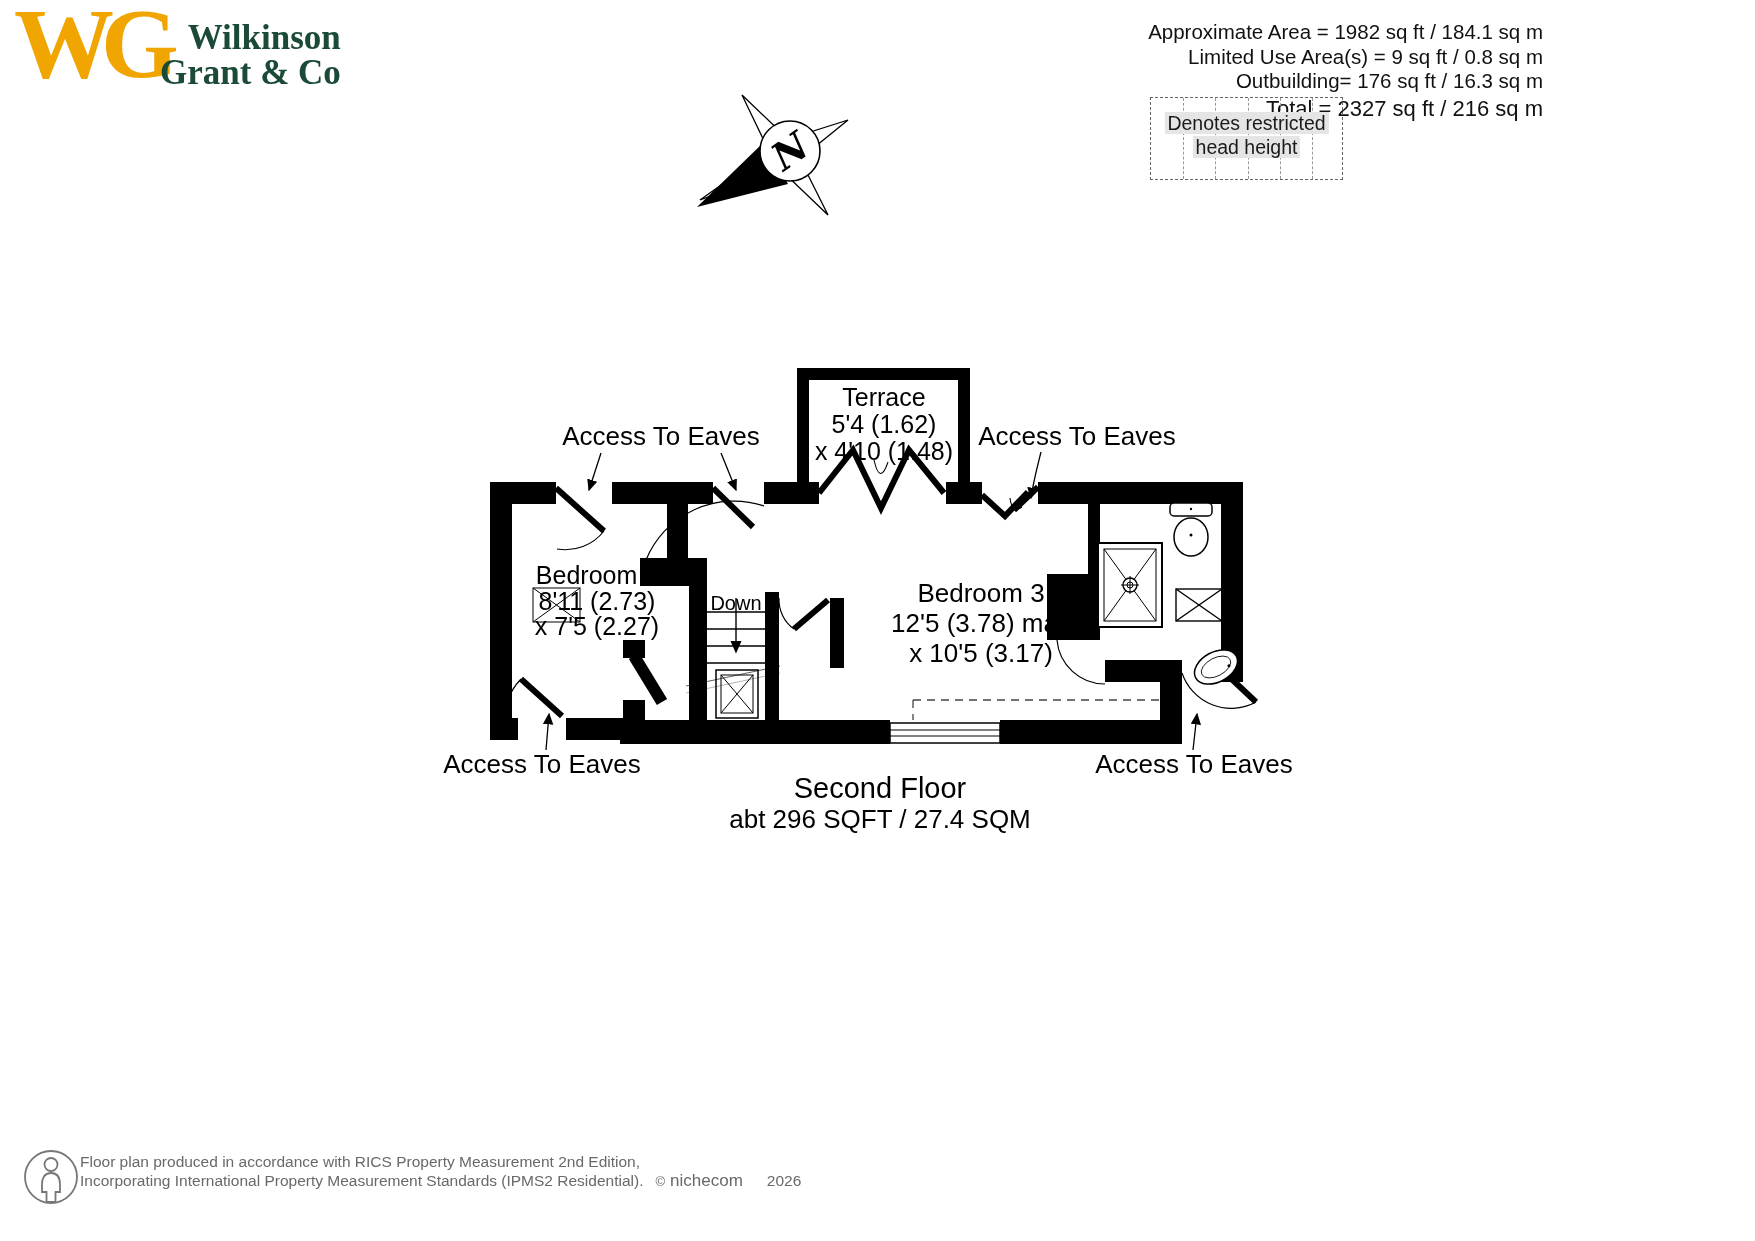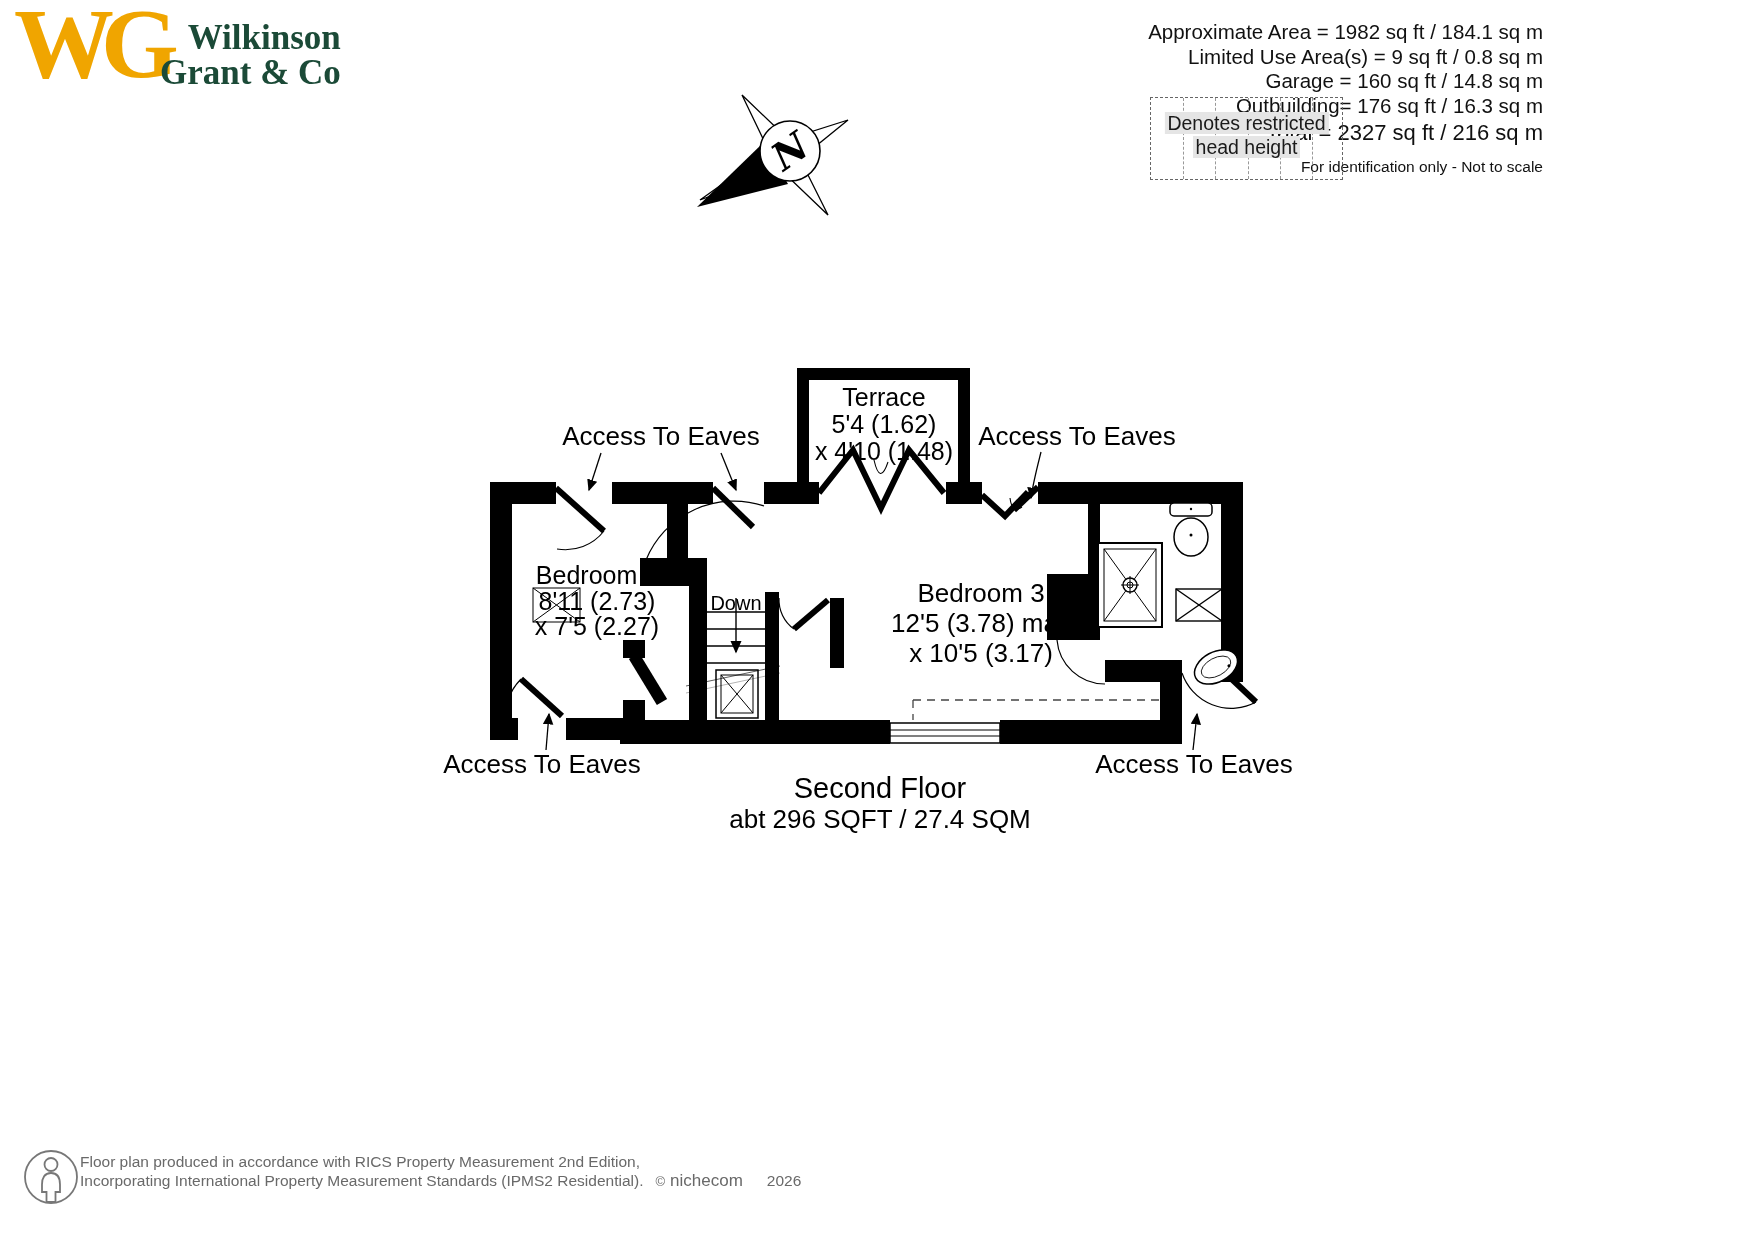--- a/index.html
+++ b/index.html
@@ -169,24 +169,22 @@
 
   <div class="abs monogram">WG</div>
   <div class="abs logoname">
     <div>Wilkinson</div>
     <div>Grant &amp; Co</div>
   </div>
 
   <div class="abs hdr-right">
     <div>Approximate Area = 1982 sq ft / 184.1 sq m</div>
     <div>Limited Use Area(s) = 9 sq ft / 0.8 sq m</div>
-    <div>Garage = 160 sq ft / 14.8 sq m</div>
     <div>Outbuilding= 176 sq ft / 16.3 sq m</div>
     <div class="hdr-total">Total = 2327 sq ft / 216 sq m</div>
-    <div class="hdr-disc">For identification only - Not to scale</div>
   </div>
 
   <div class="abs legend">
     <div class="vline" style="left:32px;"></div>
     <div class="vline" style="left:64px;"></div>
     <div class="vline" style="left:97px;"></div>
     <div class="vline" style="left:129px;"></div>
     <div class="vline" style="left:161px;"></div>
     <div class="ltxt" style="top:13px;"><span>Denotes restricted</span></div>
     <div class="ltxt" style="top:37px;"><span>head height</span></div>

